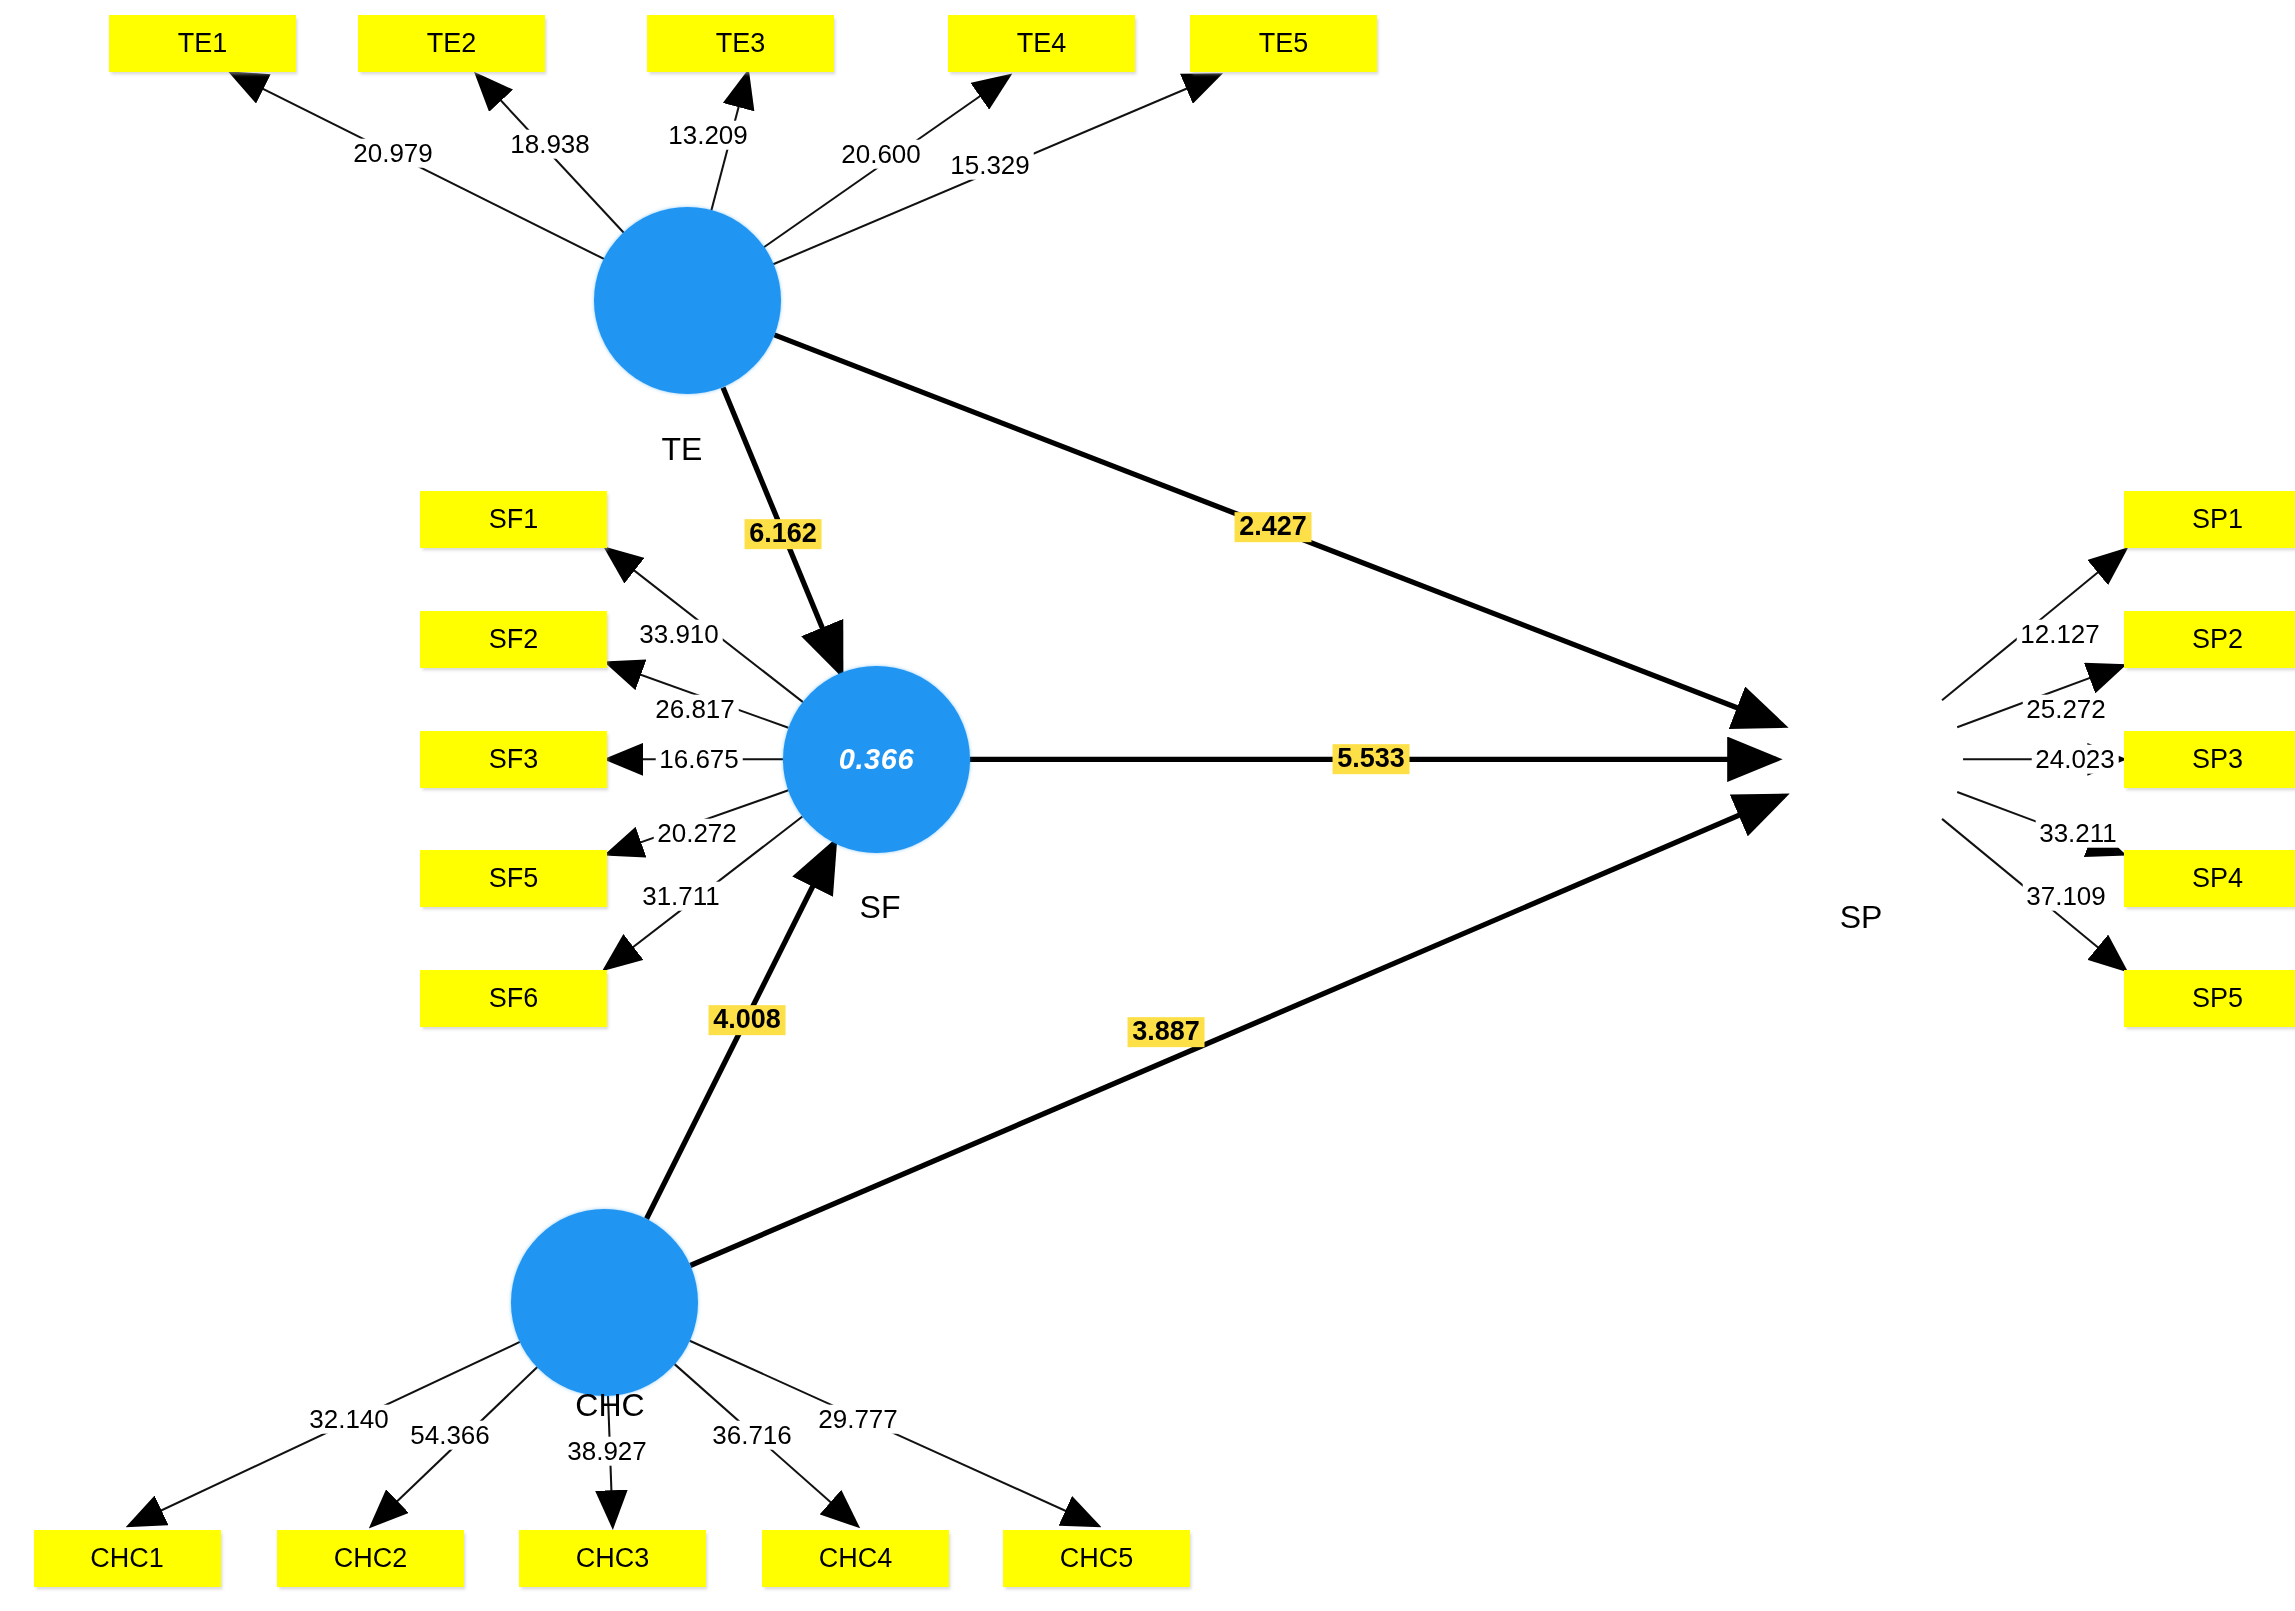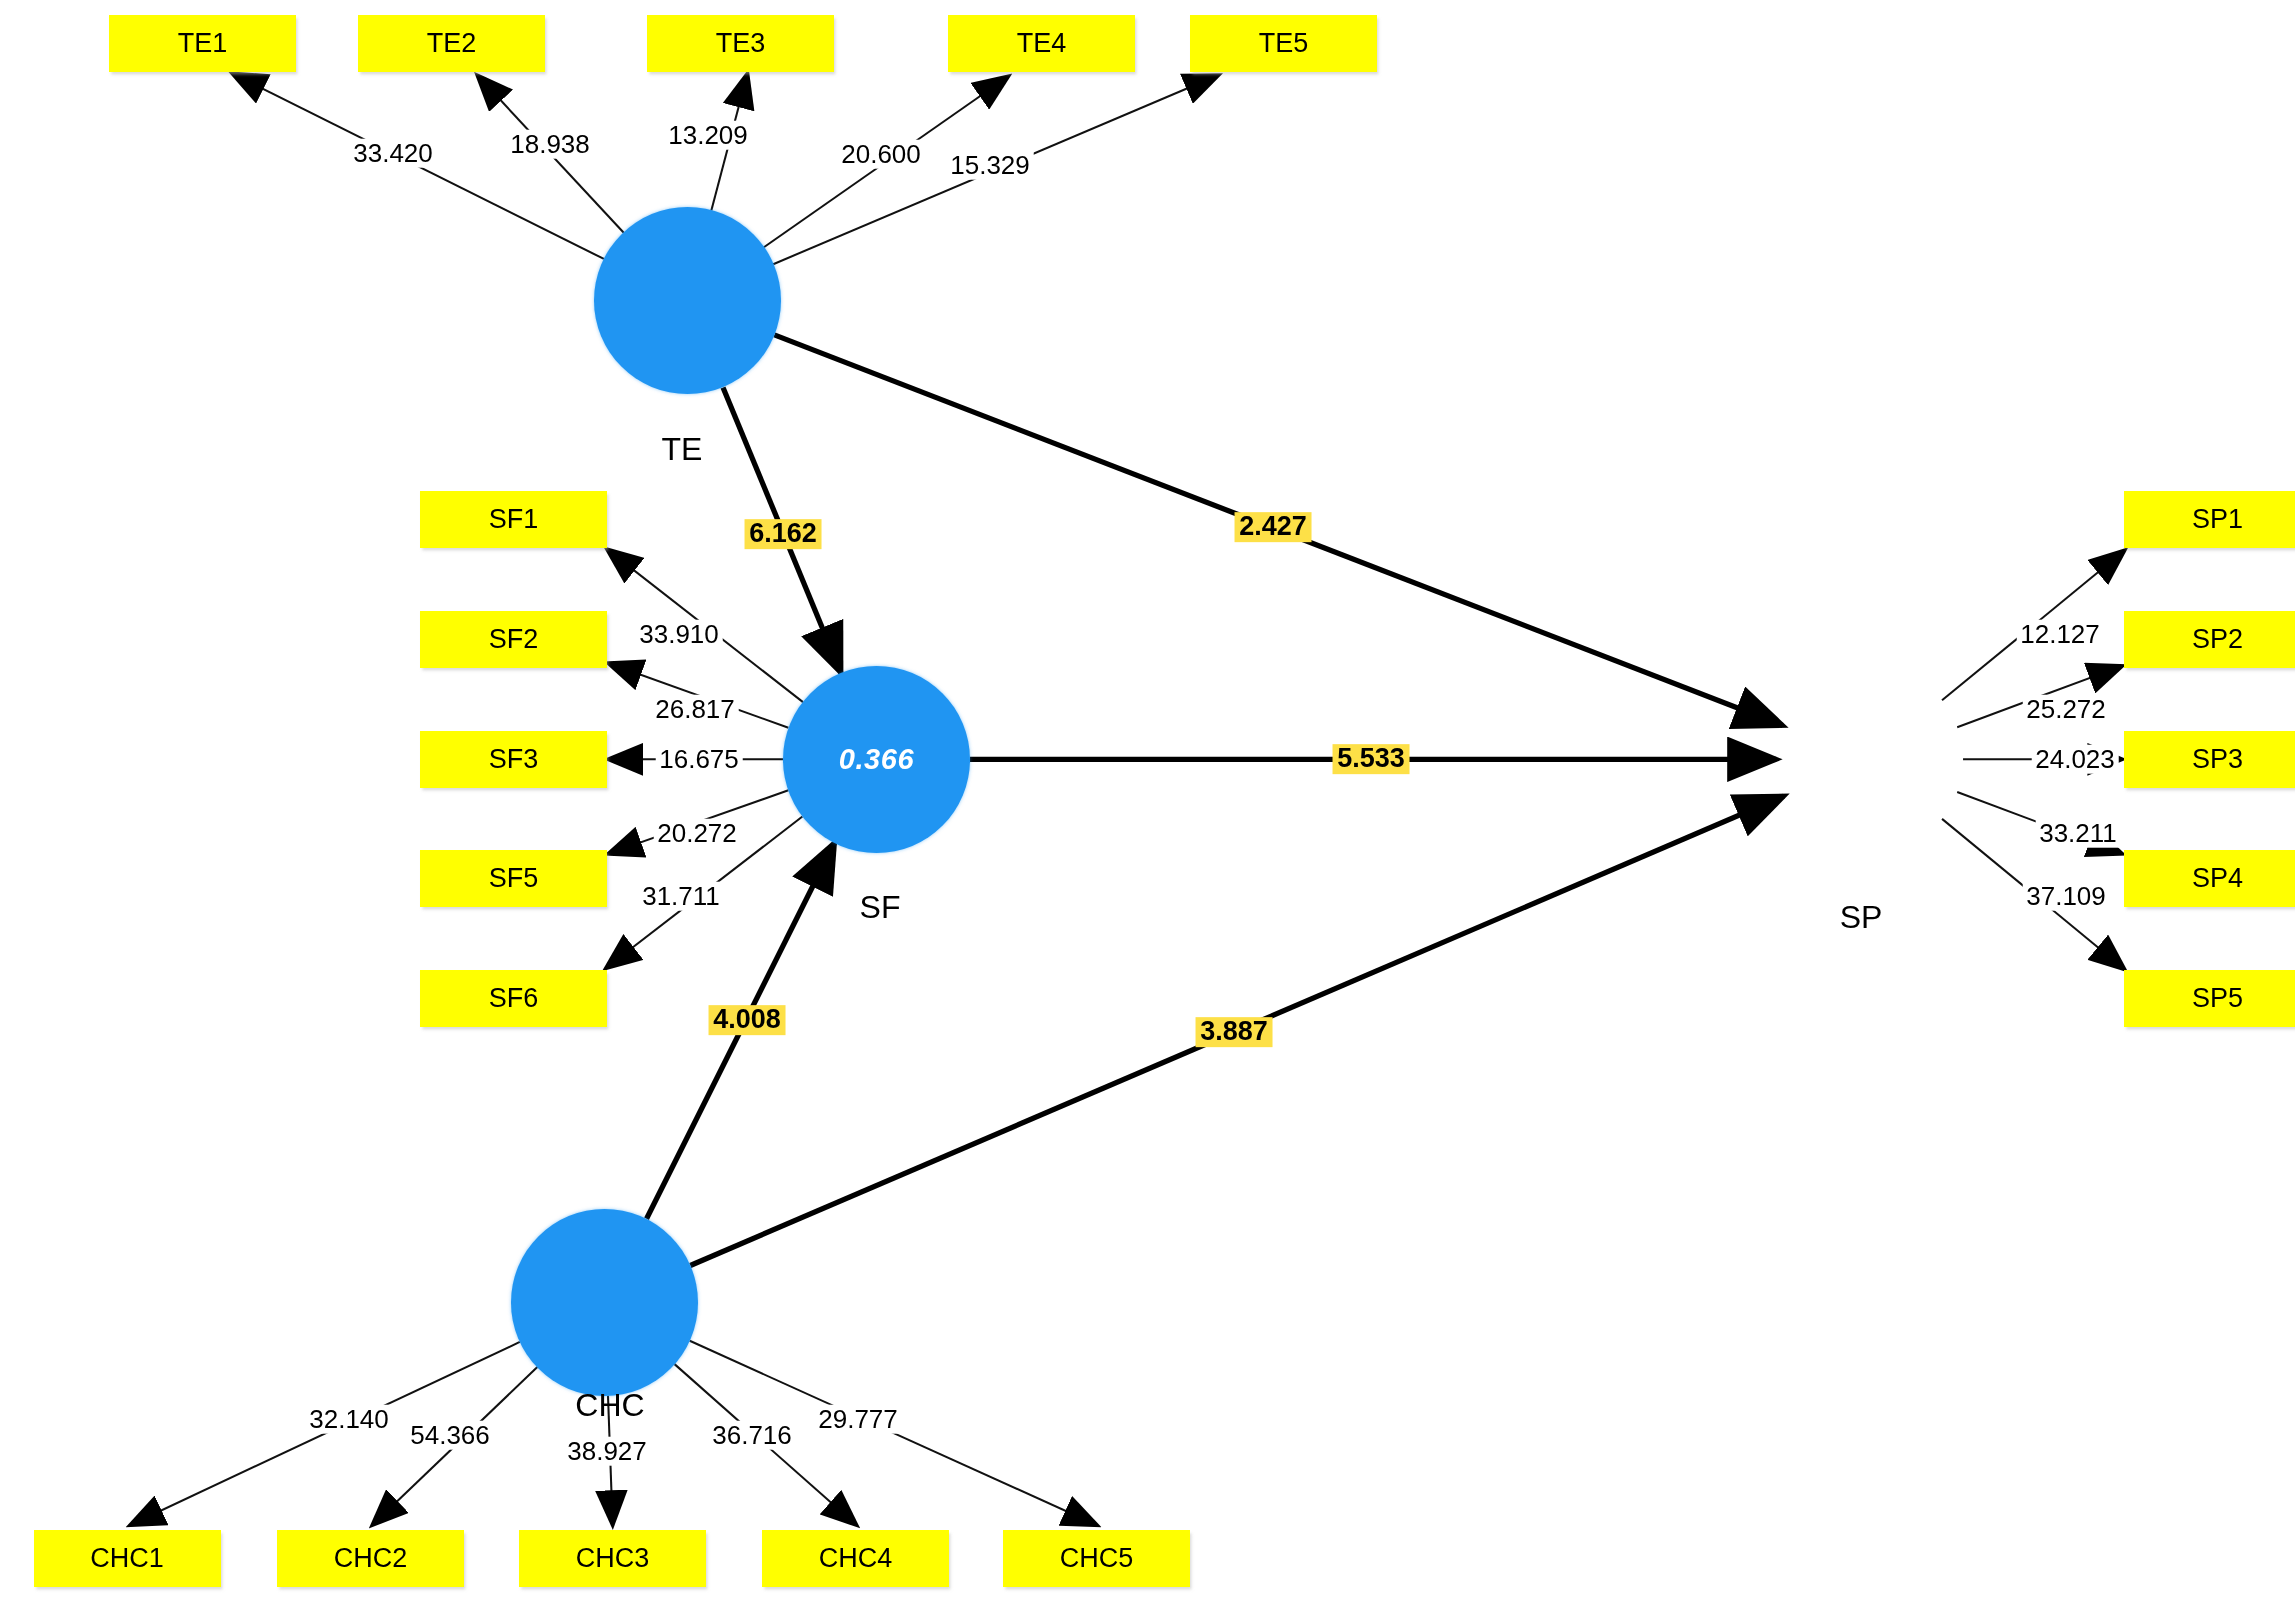--- a/index.html
+++ b/index.html
@@ -106,21 +106,21 @@
   <div class="circle" style="left:767px;top:666px">
     <span class="cval">0.366</span>
   </div>
   <div class="circle" style="left:495px;top:1209px"></div>
 
   <div class="clabel" style="left:666px;top:450px">TE</div>
   <div class="clabel" style="left:864px;top:908px">SF</div>
   <div class="clabel" style="left:1845px;top:918px">SP</div>
   <div class="clabel" style="left:594px;top:1406px">CHC</div>
 
-  <div class="num" style="left:377px;top:153px">33.420</div>
+  <div class="num" style="left:377px;top:153px">20.979</div>
   <div class="num" style="left:534px;top:144px">18.938</div>
   <div class="num" style="left:692px;top:135px">13.209</div>
   <div class="num" style="left:865px;top:154px">20.600</div>
   <div class="num" style="left:974px;top:165px">15.329</div>
 
   <div class="num" style="left:663px;top:634px">33.910</div>
   <div class="num" style="left:679px;top:709px">26.817</div>
   <div class="num" style="left:683px;top:759px">16.675</div>
   <div class="num" style="left:681px;top:833px">20.272</div>
   <div class="num" style="left:665px;top:896px">31.711</div>
@@ -134,16 +134,16 @@
   <div class="num" style="left:333px;top:1419px">32.140</div>
   <div class="num" style="left:434px;top:1435px">54.366</div>
   <div class="num" style="left:591px;top:1451px">38.927</div>
   <div class="num" style="left:736px;top:1435px">36.716</div>
   <div class="num" style="left:842px;top:1419px">29.777</div>
 
   <div class="pnum" style="left:767px;top:534px">6.162</div>
   <div class="pnum" style="left:1257px;top:527px">2.427</div>
   <div class="pnum" style="left:1355px;top:759px">5.533</div>
   <div class="pnum" style="left:731px;top:1020px">4.008</div>
-  <div class="pnum" style="left:1218px;top:1032px">3.887</div>
+  <div class="pnum" style="left:1150px;top:1032px">3.887</div>
 
 </div>
 
 
 </body></html>

